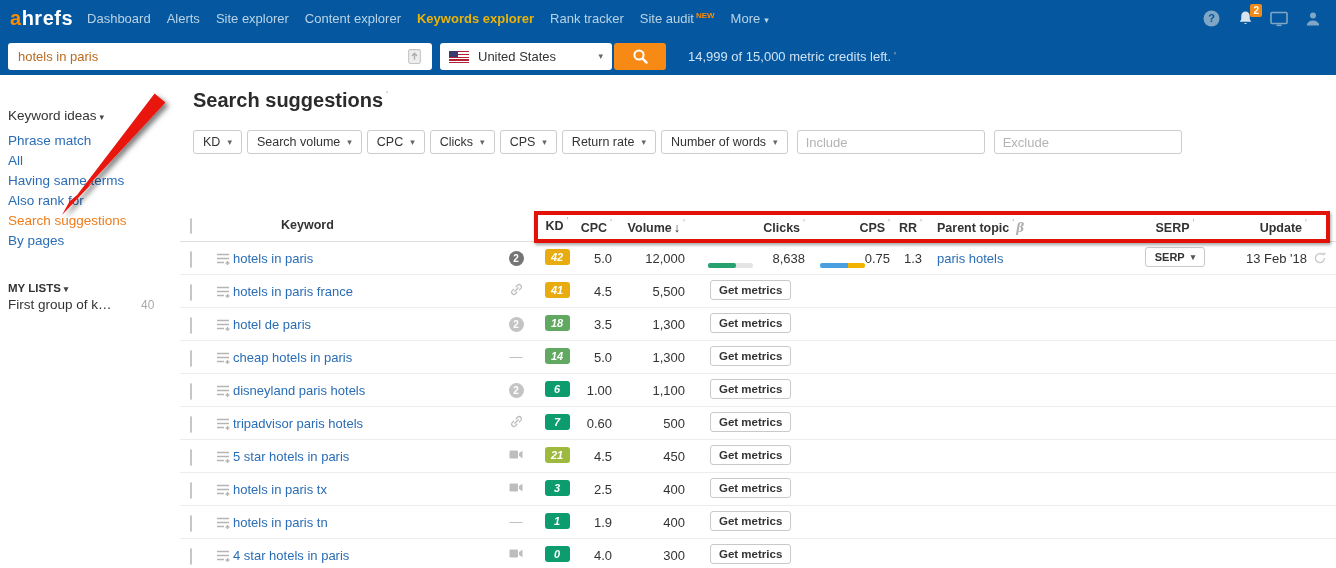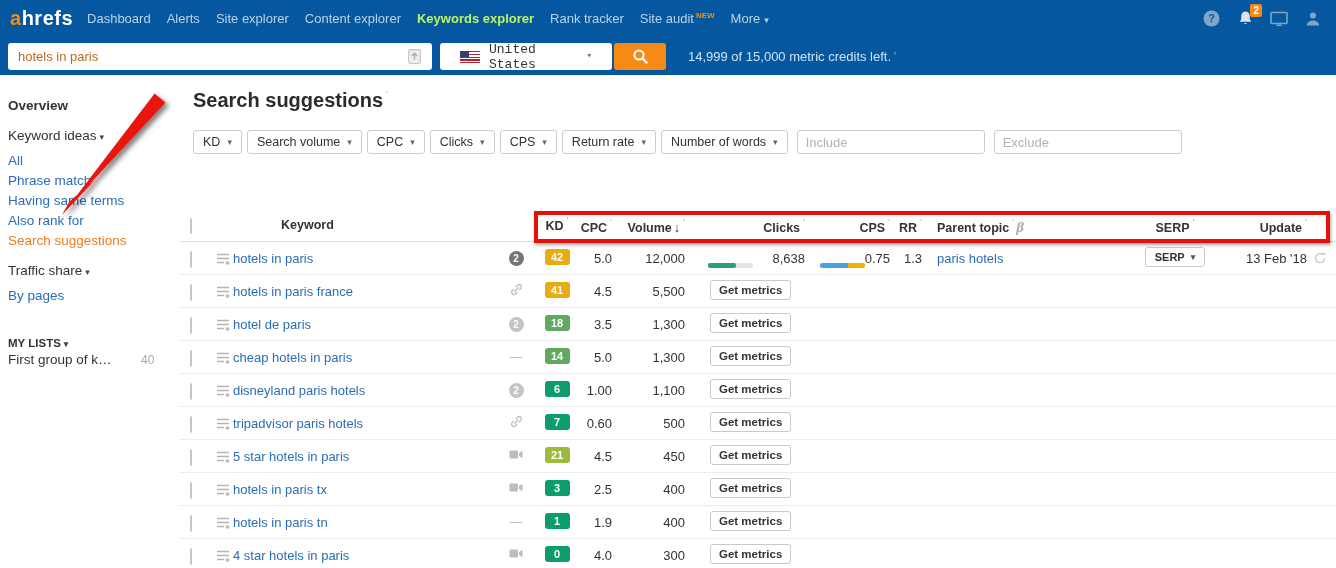--- a/index.html
+++ b/index.html
@@ -11,35 +11,35 @@
   a { text-decoration:none; }
   .caret { font-size:9px; line-height:1; }
 
   
   .topnav { position:absolute; top:0; left:0; right:0; height:37px; background:#0558a0;
             display:flex; align-items:center; padding-left:10px; z-index:10; }
   .logo { font-size:20px; font-weight:bold; color:#fff; margin-right:6px; letter-spacing:.5px; cursor:pointer; }
   .logo .logo-a { color:#ff8a00; }
   .nav-items { display:flex; align-items:flex-start; }
   .nav-item { color:#b9d3e6; font-size:13px; padding:0 8px; cursor:pointer; white-space:nowrap; }
-  .nav-item.active { color:#bef264; font-weight:bold; }
+  .nav-item.active { color:#eab308; font-weight:bold; }
   .nav-new { color:#ff8a00; font-size:8px; font-weight:bold; vertical-align:super; margin-left:2px; }
   .nav-caret { color:#b9d3e6; margin-left:4px; }
   .nav-icons { position:absolute; right:14px; top:0; height:37px; display:flex; align-items:center; gap:16px; }
   .nav-ico { position:relative; width:18px; height:18px; display:flex; align-items:center; justify-content:center; cursor:pointer; }
   .badge-orange { position:absolute; top:-6px; right:-8px; background:#f28b16; color:#fff; font-size:10px; font-weight:bold;
                   border-radius:2px; padding:0 3px; line-height:13px; }
 
   
   .searchrow { position:absolute; top:37px; left:0; right:0; height:38px; background:#0558a0; z-index:9; }
   .search-input { position:absolute; left:8px; top:6px; width:424px; height:27px; border:none; border-radius:3px;
                   padding:0 34px 0 10px; font-size:13px; color:#b96b1f; font-family:"Liberation Sans",sans-serif; outline:none; }
   .import-ico { position:absolute; left:406px; top:11px; width:18px; height:18px; cursor:pointer; }
   .country-select { position:absolute; left:440px; top:6px; width:172px; height:27px; background:#fff; border-radius:3px;
-                    display:flex; align-items:center; gap:9px; padding:0 20px; font-size:13px; color:#333; cursor:pointer;font-family:Liberation Mono, monospace; }
+                    display:flex; align-items:center; gap:9px; padding:0 9px; font-size:13px; color:#333; cursor:pointer; }
   .country-select .caret { margin-left:auto; color:#666; }
   .flag { width:20px; height:12px; position:relative;
           background:repeating-linear-gradient(#b22234 0 1.4px, #fff 1.4px 2.8px); flex:0 0 auto; }
   .flag::after { content:""; position:absolute; left:0; top:0; width:9px; height:6px; background:#3c3b6e; }
   .search-btn { position:absolute; left:614px; top:6px; width:52px; height:27px; background:#f68a15; border:none;
                 border-radius:3px; display:flex; align-items:center; justify-content:center; cursor:pointer; }
   .credits { position:absolute; left:688px; top:0; height:38px; display:flex; align-items:center;
              color:#cfe2f3; font-size:13px; }
 
   
@@ -103,21 +103,21 @@
   .c-cbar    { left:640px; top:14px; }
   .c-cps     { left:662px; width:48px; text-align:right; }
   .c-rr      { left:704px; width:38px; text-align:right; }
   .c-parent  { left:757px; color:#2a6db5; cursor:pointer; }
   .c-serp    { left:950px; width:90px; top:5px; text-align:center; }
   .c-update  { left:1030px; width:97px; text-align:right; }
   .c-refresh { left:1133px; top:9px; cursor:pointer; }
 
   .checkbox { width:13px; height:13px; border:1px solid #c6c6c6; border-radius:2px; background:#fff; cursor:pointer; }
   .kd-badge { display:inline-block; min-width:25px; padding:2px 3px; border-radius:3px; color:#fff;
-              font-weight:700; font-size:11px; text-align:center; }
+              font-weight:700; font-size:11px; text-align:center;font-style:italic; }
   .ind-count { display:inline-flex; width:15px; height:15px; border-radius:50%; background:#c4c4c4; color:#fff;
                font-size:10px; font-weight:bold; align-items:center; justify-content:center; }
   .ind-count.dark { background:#757575; }
   .bar { position:relative; display:inline-block; width:45px; height:5px; background:#e4e4e4; border-radius:2px; }
   .bar-fill { position:absolute; left:0; top:0; height:5px; background:#27a170; border-radius:2px; }
   .cbar { display:inline-flex; height:5px; border-radius:2px; overflow:hidden; }
   .cb-blue { background:#4a9fe0; height:5px; }
   .cb-yellow { background:#f2b200; height:5px; }
   .gm-btn { border:1px solid #c9c9c9; border-radius:3px; background:#fff; padding:3px 8px; font-size:11.5px;
             font-weight:bold; color:#333; cursor:pointer; font-family:"Liberation Sans",sans-serif; }
@@ -188,28 +188,26 @@
   <button class="search-btn">
     <svg width="17" height="17" viewBox="0 0 17 17">
         <circle cx="7" cy="7" r="4.6" fill="none" stroke="#fff" stroke-width="2"></circle>
         <line x1="10.6" y1="10.6" x2="14.6" y2="14.6" stroke="#fff" stroke-width="2.4" stroke-linecap="round"></line>
       </svg>
   </button>
   <span class="credits tip">14,999 of 15,000 metric credits left.</span>
 </div>
 
 <div class="sidebar">
-    <div class="sb-plain">Overview</div>
     <div class="sb-header">Keyword ideas<span class="sb-caret">▾</span></div>
+    <div class="sb-link">Phrase match</div>
     <div class="sb-link">All</div>
-    <div class="sb-link">Phrase match</div>
     <div class="sb-link">Having same terms</div>
     <div class="sb-link">Also rank for</div>
     <div class="sb-link active">Search suggestions</div>
-    <div class="sb-header">Traffic share<span class="sb-caret">▾</span></div>
     <div class="sb-link">By pages</div>
     <div class="sb-listhead">MY LISTS<span class="sb-caret">▾</span></div>
     <div class="sb-listitem">First group of k…<span class="sb-count">40</span></div>
   </div>
 
 <svg class="arrow-svg" viewBox="0 0 190 165">
   <defs>
       <filter id="ds" x="-30%" y="-30%" width="170%" height="170%">
         <feDropShadow dx="3.5" dy="3" stdDeviation="2.5" flood-color="#000" flood-opacity="0.5"></feDropShadow>
       </filter>

